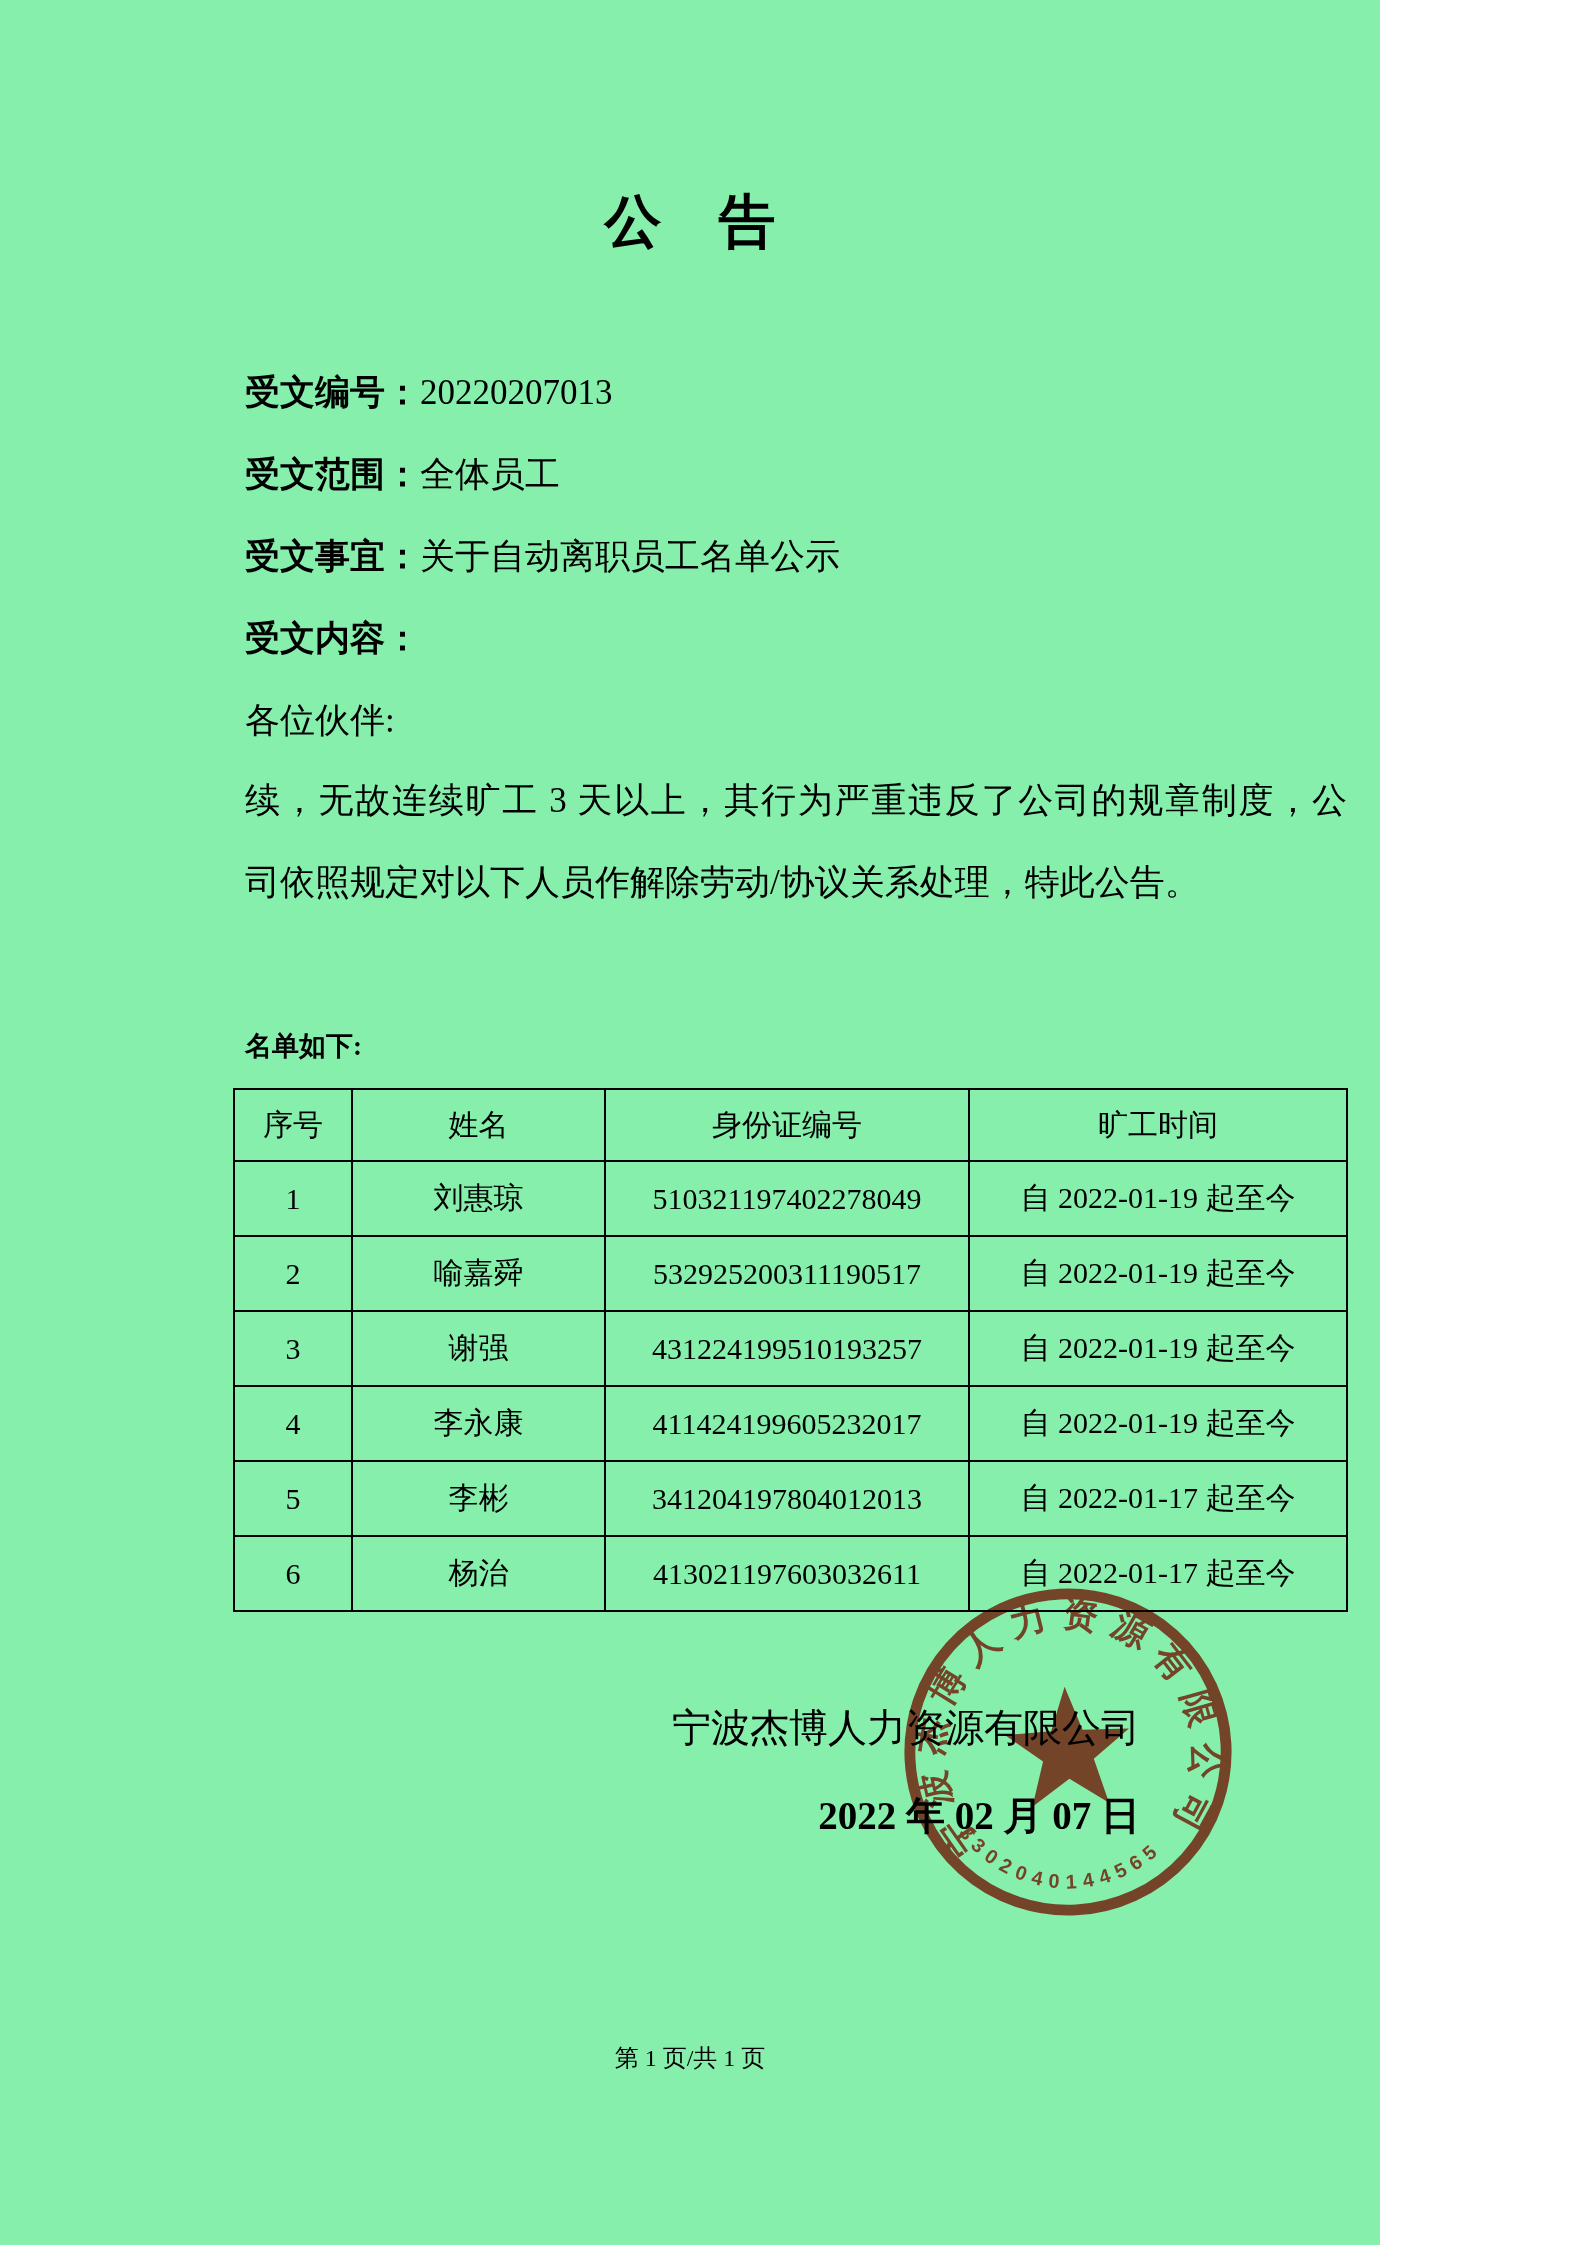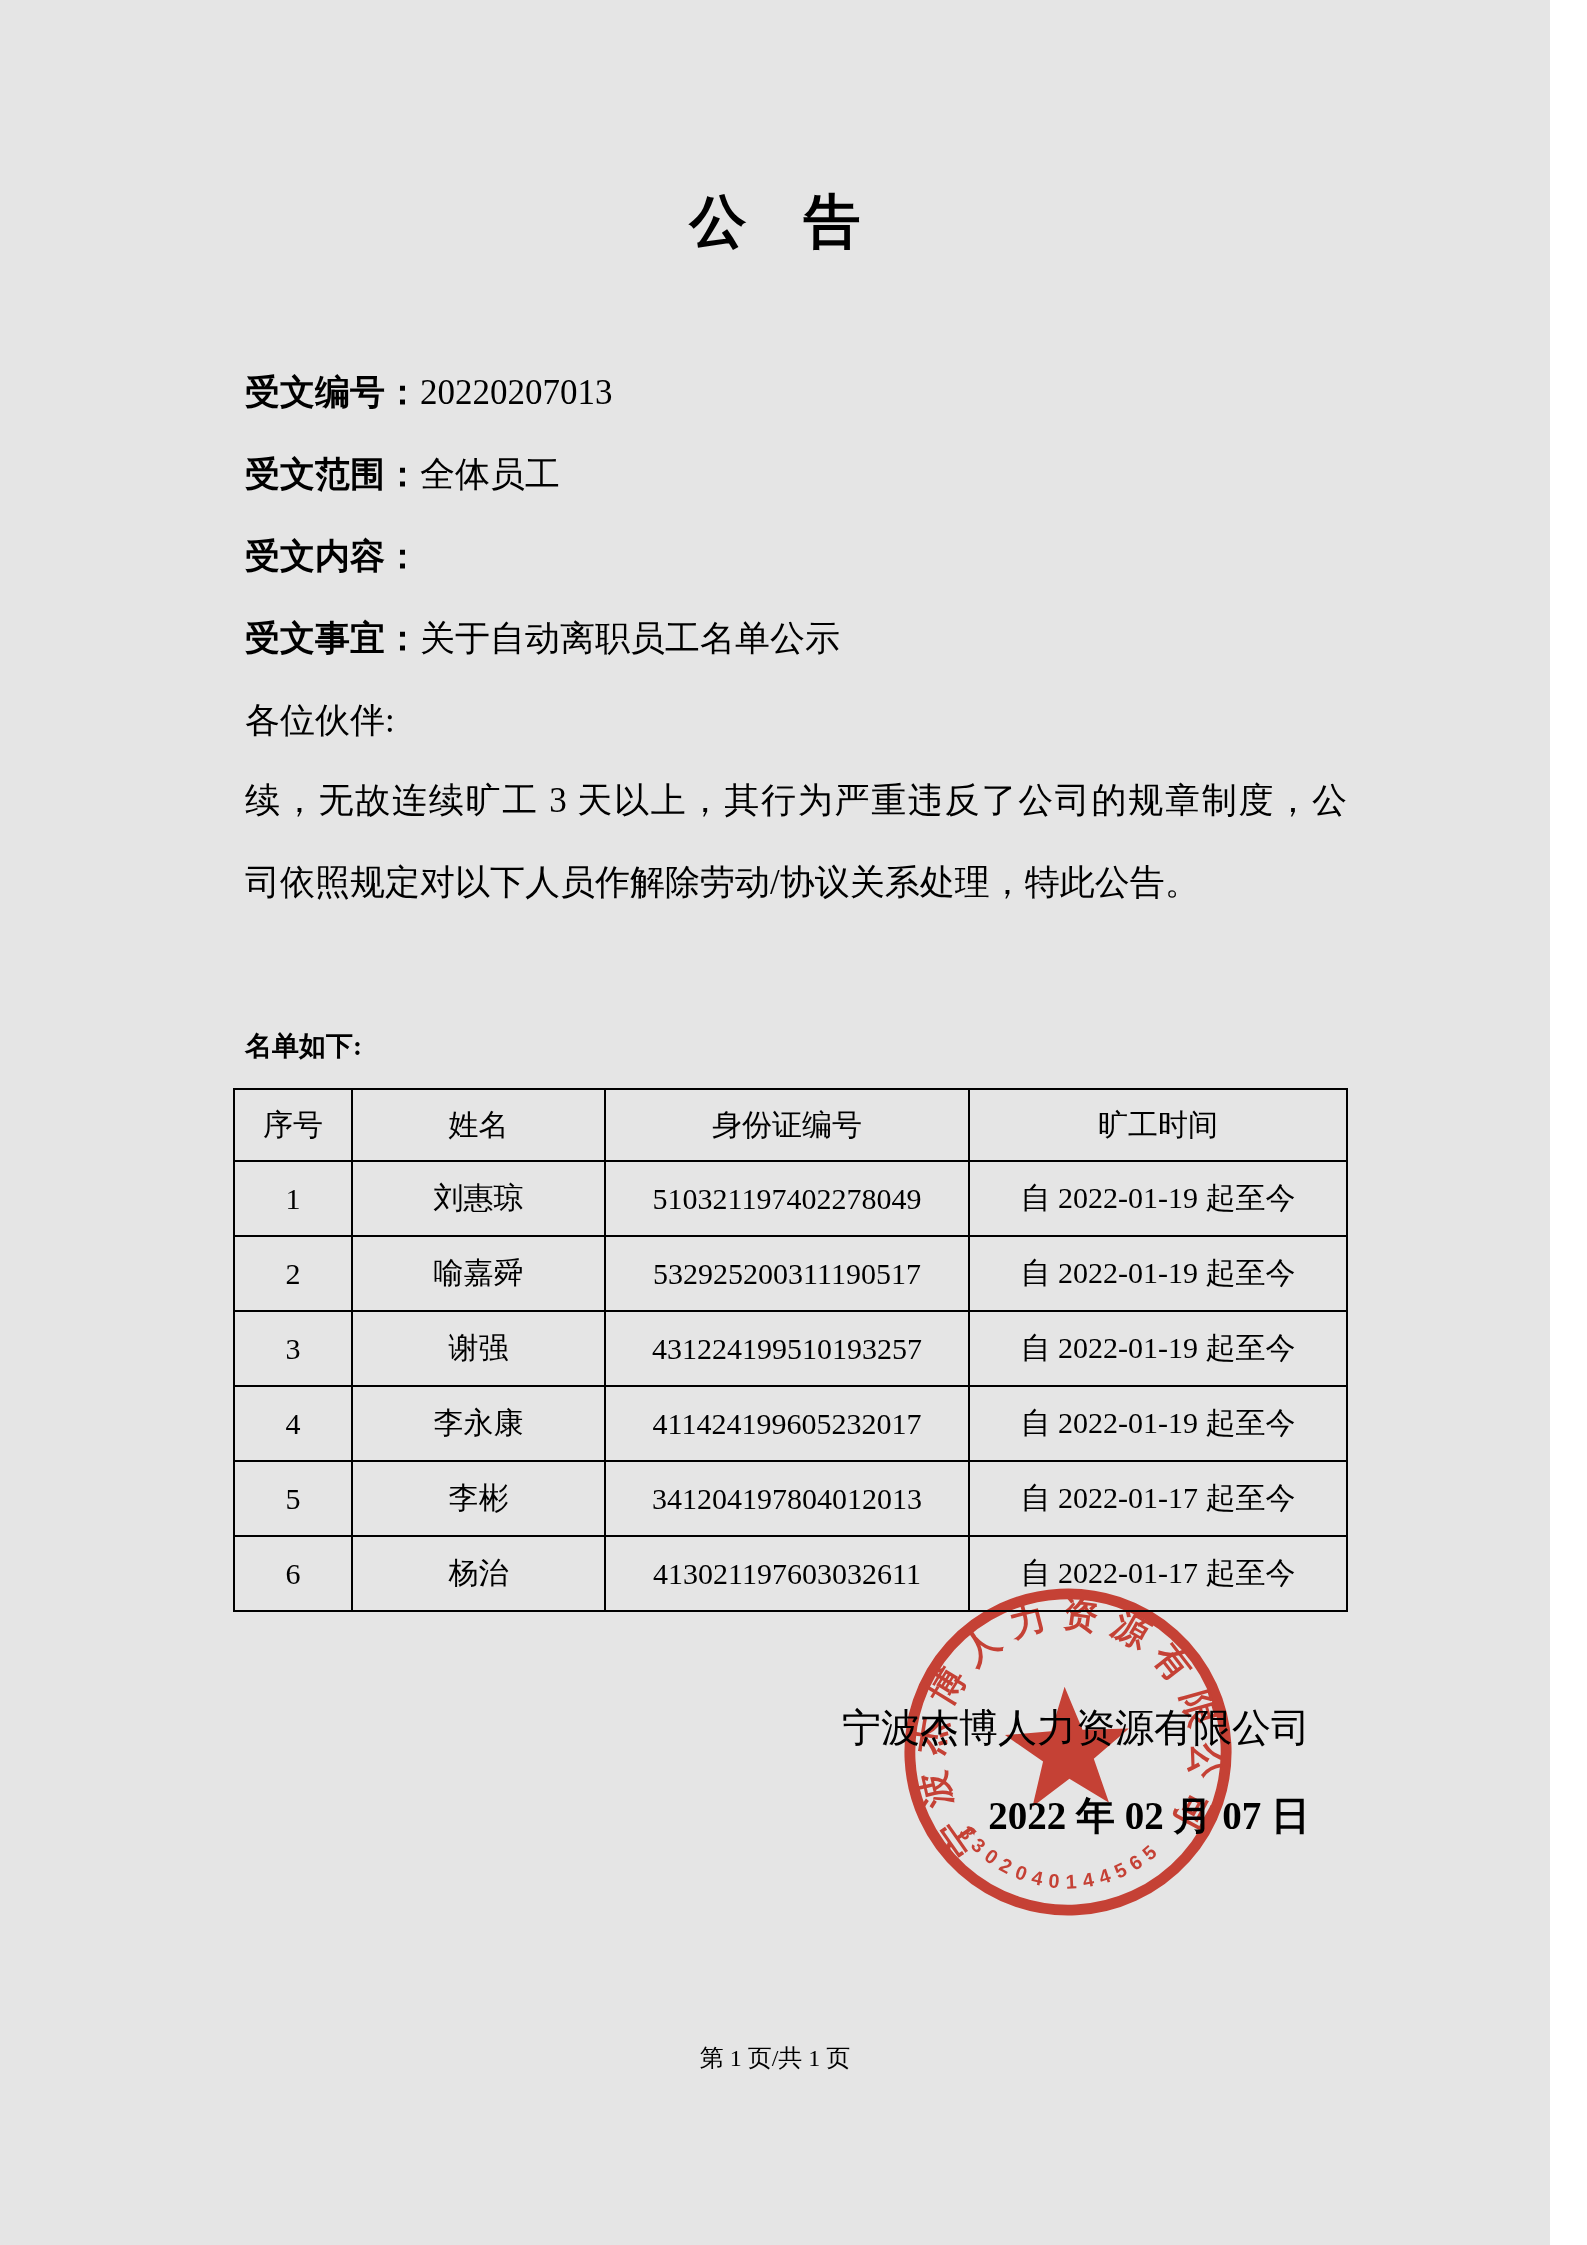--- a/index.html
+++ b/index.html
@@ -1,20 +1,20 @@
 <!DOCTYPE html>
 <html><head>
 <meta charset="utf-8">
 <style>
   html, body { margin: 0; padding: 0; background: #ffffff; }
   .page {
     position: relative;
-    width: 1550px;
+    width: 1380px;
     height: 2245px;
-    background: #e5e5e5;
+    background: #86efac;
     color: #000000;
     font-family: "Liberation Serif", "DejaVu Serif", serif;
     overflow: hidden;
   }
   .title {
     position: absolute;
     top: 184px; left: 0; width: 100%;
     text-align: center;
     font-size: 57px;
     font-weight: bold;
@@ -104,24 +104,24 @@
   <div class="title">公　告</div>
 
   <div class="meta">
     <div class="meta-line">
       <span class="meta-label">受文编号：</span><span>20220207013</span>
     </div>
     <div class="meta-line">
       <span class="meta-label">受文范围：</span><span>全体员工</span>
     </div>
     <div class="meta-line">
+      <span class="meta-label">受文事宜：</span><span>关于自动离职员工名单公示</span>
+    </div>
+    <div class="meta-line">
       <span class="meta-label">受文内容：</span><span></span>
-    </div>
-    <div class="meta-line">
-      <span class="meta-label">受文事宜：</span><span>关于自动离职员工名单公示</span>
     </div>
     <div class="salutation-line">各位伙伴:</div>
   </div>
 
   <div class="body-text">
     <div class="body-line fill">续，无故连续旷工 3 天以上，其行为严重违反了公司的规章制度，公</div>
     <div class="body-line">司依照规定对以下人员作解除劳动/协议关系处理，特此公告。</div>
   </div>
 
   <div class="list-caption">名单如下:</div>

